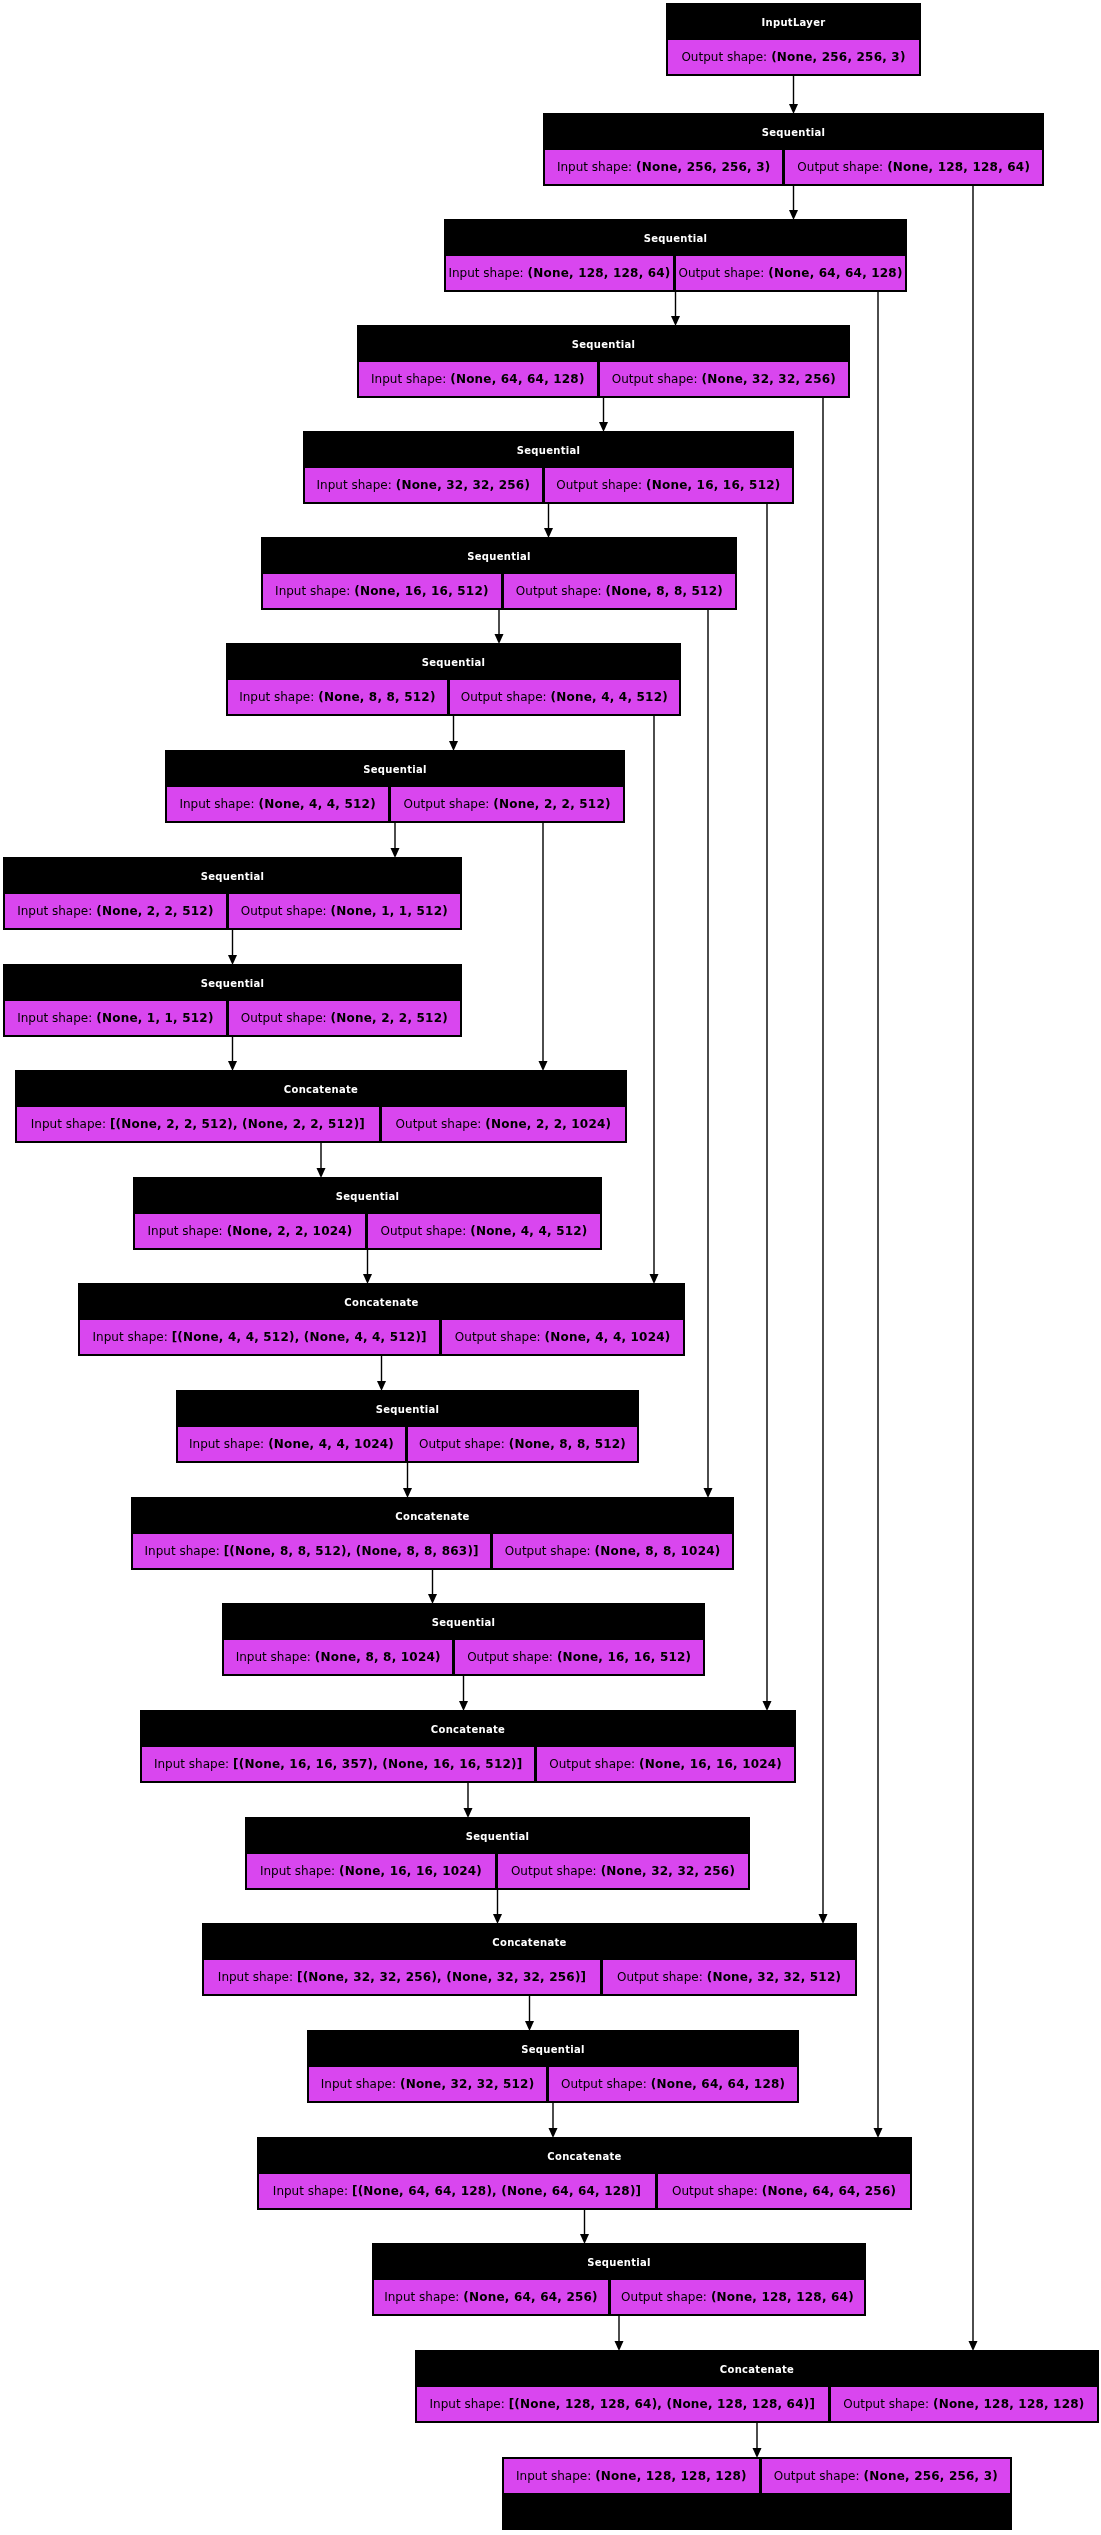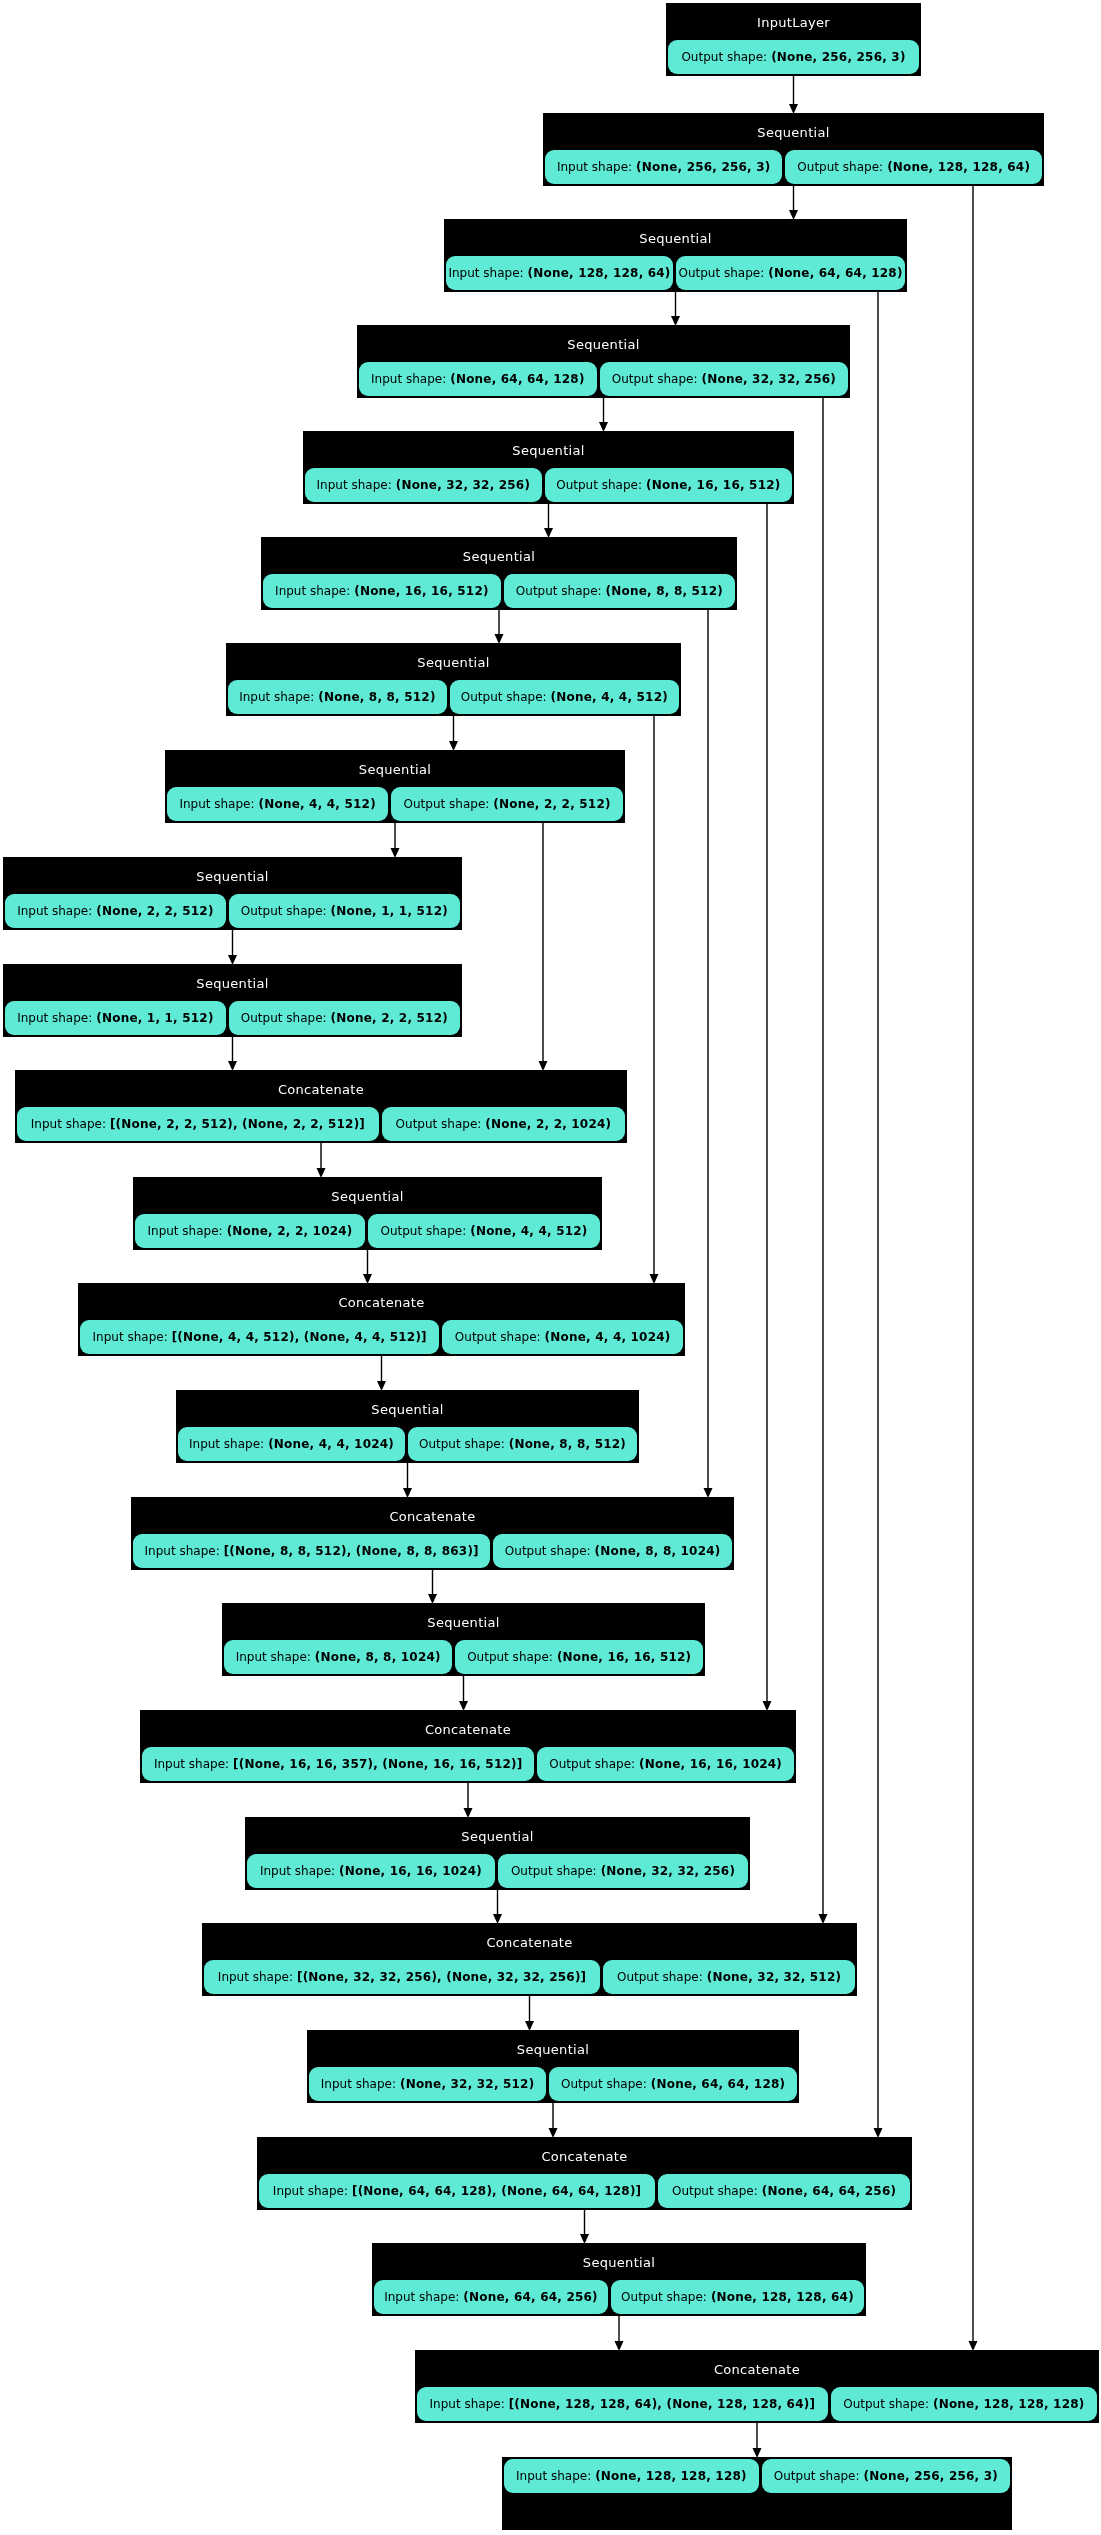--- a/index.html
+++ b/index.html
@@ -15,41 +15,40 @@
     position:absolute;
     box-sizing:border-box;
     height:73px;
     background:#000000;
     border:2px solid #000000;
   }
   .node-title{
     height:35px;
     display:flex;align-items:center;justify-content:center;
     color:#ffffff;
-    font-weight:normal;
-    font-size:13px;
+    font-weight:bold;
+    font-size:10px;
     letter-spacing:0.3px;
     white-space:nowrap;
   }
   .node-shapes{
     display:flex;
     gap:3px;
     height:34px;
     background:#000000;
   }
   .shape-cell{
     flex:1 1 auto;
-    background:#5eead4;
+    background:#d946ef;
     color:#000000;
     display:flex;align-items:center;justify-content:center;
     font-size:12px;
     white-space:nowrap;
     padding:0 10px;
     overflow:hidden;
-    border-radius:9px;
   }
   .shape-cell .prefix{font-weight:normal;}
   .shape-cell .value{font-weight:bold;margin-left:4px;letter-spacing:0.2px;}
 </style>
 </head>
 <body>
 
 <div class="canvas">
   <svg class="edges" id="edges-svg" xmlns="http://www.w3.org/2000/svg" viewBox="0 0 1101 2535">
       <line x1="793.5" y1="74" x2="793.5" y2="105" stroke="#000000" stroke-width="1.4"></line>

